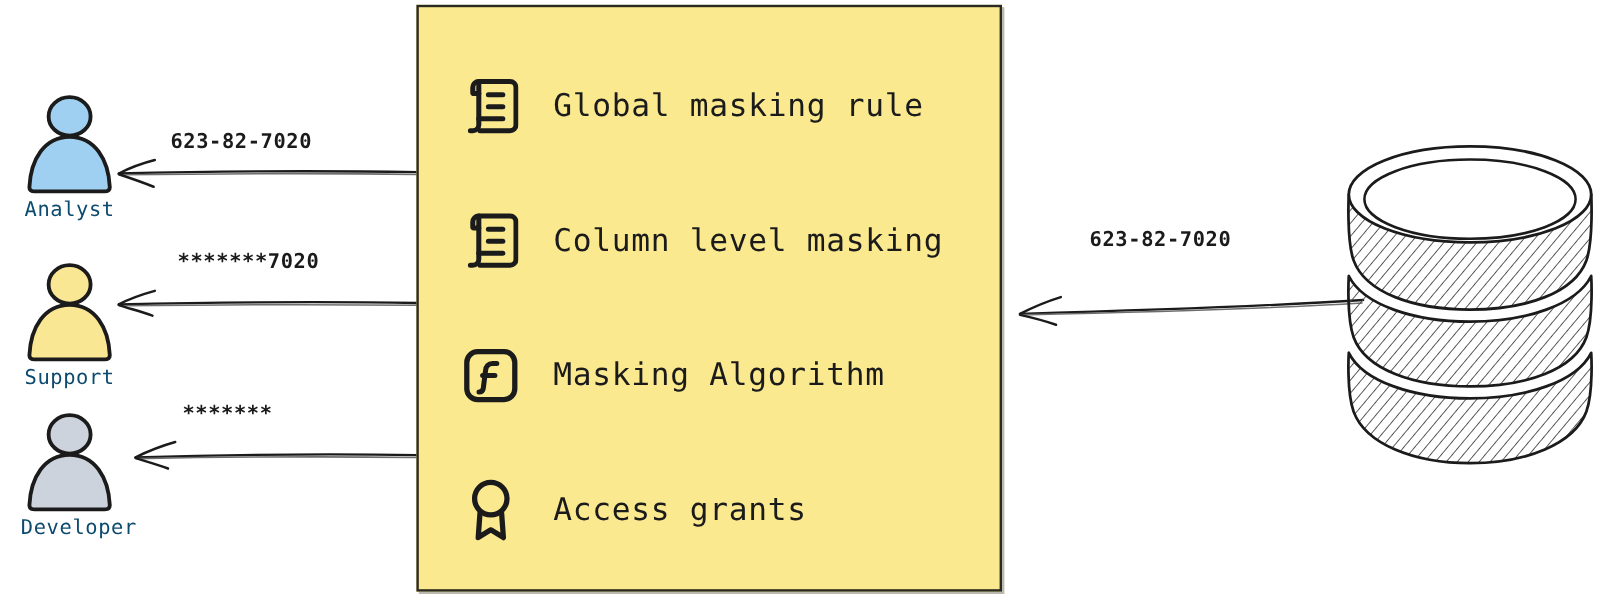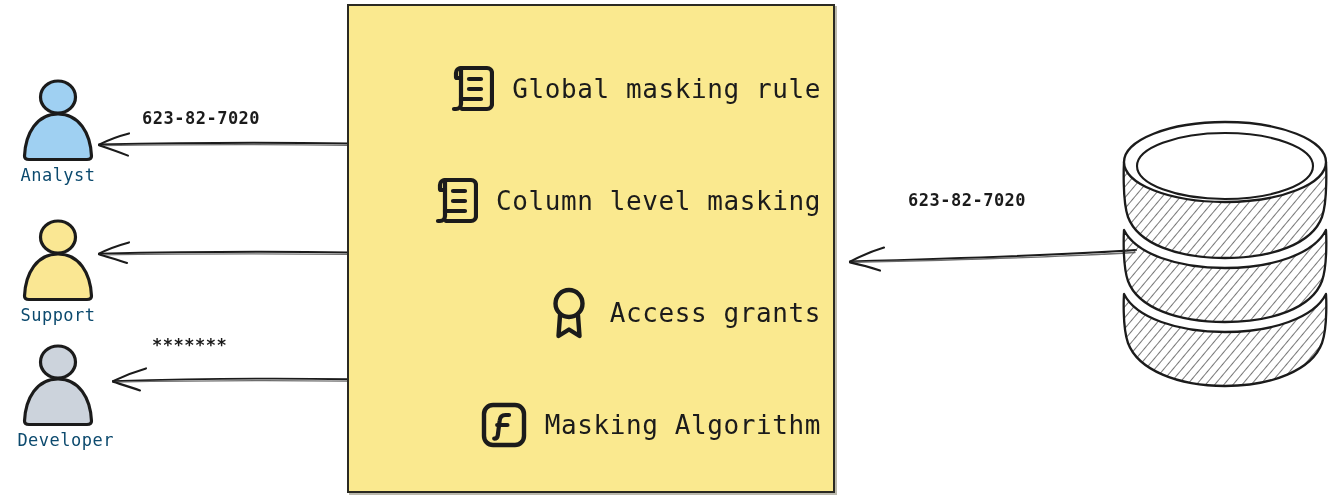--- a/index.html
+++ b/index.html
@@ -90,23 +90,22 @@
     left: 34px;
     top: 52px;
     right: 12px;
     display: flex;
     flex-direction: column;
     gap: 50px;
   }
   .panel-item {
     display: flex;
     align-items: center;
-    gap: 15px;
+    gap: 26px;
     height: 62px;
-    justify-content: flex-end;
   }
   .panel-icon {
     width: 52px;
     height: 56px;
     flex: 0 0 52px;
     display: flex;
     align-items: center;
     justify-content: center;
   }
   .panel-item-label {
@@ -159,20 +158,21 @@
     <div class="arrow-label">623-82-7020</div>
     <svg class="arrow-svg" width="252" height="50" viewBox="0 0 252 50">
       <path d="M252 35.5 C200 34.6 110 34.2 3 36.4" fill="none" stroke="#1b1b1b" stroke-width="1.9" stroke-linecap="round"></path>
       <path d="M251 37.4 C198 36.6 108 36.4 4 37.6" fill="none" stroke="#6e6e6e" stroke-width="1.3" stroke-linecap="round"></path>
       <path d="M3 36.6 C12 32 22 28.2 33 25.4" fill="none" stroke="#1b1b1b" stroke-width="2.1" stroke-linecap="round"></path>
       <path d="M3 37.2 C12 40.2 22 43.6 32 47.6" fill="none" stroke="#1b1b1b" stroke-width="2.1" stroke-linecap="round"></path>
     </svg>
   </div>
 
   <div class="arrow-group" id="arrow-support">
+    <div class="arrow-label">*******7020</div>
     <svg class="arrow-svg" width="252" height="50" viewBox="0 0 252 50">
       <path d="M252 44.5 C200 43.6 110 43.4 3 45.6" fill="none" stroke="#1b1b1b" stroke-width="1.9" stroke-linecap="round"></path>
       <path d="M251 46.4 C198 45.8 108 45.6 4 46.8" fill="none" stroke="#6e6e6e" stroke-width="1.3" stroke-linecap="round"></path>
       <path d="M3 45.6 C12 41 22 37.4 33 34.4" fill="none" stroke="#1b1b1b" stroke-width="2.1" stroke-linecap="round"></path>
       <path d="M3 46.3 C12 49.2 21 51.6 31 55" fill="none" stroke="#1b1b1b" stroke-width="2.1" stroke-linecap="round"></path>
     </svg>
   </div>
 
   <div class="arrow-group" id="arrow-developer">
     <div class="arrow-label">*******</div>
@@ -214,37 +214,37 @@
               <path d="M21 15 H33"></path>
               <path d="M21 25 H33"></path>
             </g>
           </svg>
         </span>
         <span class="panel-item-label">Column level masking</span>
       </div>
 
       <div class="panel-item">
         <span class="panel-icon">
-          <svg width="44" height="54" viewBox="0 0 44 54">
-            <circle cx="22" cy="17.5" r="13.5" fill="none" stroke="#1b1b1b" stroke-width="4.4"></circle>
-            <path d="M13 29.5 L11.5 50 L22 43.5 L32.5 50 L31 29.5" fill="none" stroke="#1b1b1b" stroke-width="4.4" stroke-linejoin="round" stroke-linecap="round"></path>
-          </svg>
-        </span>
-        <span class="panel-item-label">Access grants</span>
-      </div>
-
-      <div class="panel-item">
-        <span class="panel-icon">
           <svg width="48" height="48" viewBox="0 0 48 48">
             <rect x="4" y="4" width="40" height="40" rx="9" ry="9" fill="none" stroke="#1b1b1b" stroke-width="4.4"></rect>
             <path d="M29 14 h-3.5 c-3.6 0 -5.6 2.4 -5.9 5.9 L17.8 34.2 c-0.3 2.4 -1.4 3.4 -3.6 3.4" fill="none" stroke="#1b1b1b" stroke-width="4.2" stroke-linecap="round" stroke-linejoin="round"></path>
             <path d="M17.2 24 H27.4" fill="none" stroke="#1b1b1b" stroke-width="4.2" stroke-linecap="round"></path>
           </svg>
         </span>
         <span class="panel-item-label">Masking Algorithm</span>
+      </div>
+
+      <div class="panel-item">
+        <span class="panel-icon">
+          <svg width="44" height="54" viewBox="0 0 44 54">
+            <circle cx="22" cy="17.5" r="13.5" fill="none" stroke="#1b1b1b" stroke-width="4.4"></circle>
+            <path d="M13 29.5 L11.5 50 L22 43.5 L32.5 50 L31 29.5" fill="none" stroke="#1b1b1b" stroke-width="4.4" stroke-linejoin="round" stroke-linecap="round"></path>
+          </svg>
+        </span>
+        <span class="panel-item-label">Access grants</span>
       </div>
 
     </div>
   </div>
 
   <div class="arrow-group" id="arrow-db">
     <div class="arrow-label">623-82-7020</div>
     <svg class="arrow-svg" width="290" height="80" viewBox="0 0 290 80">
       <path d="M290 60 C230 64 130 68 4 71.5" fill="none" stroke="#1b1b1b" stroke-width="1.9" stroke-linecap="round"></path>
       <path d="M289 62.5 C228 66.2 128 69.6 5 72.4" fill="none" stroke="#6e6e6e" stroke-width="1.3" stroke-linecap="round"></path>

